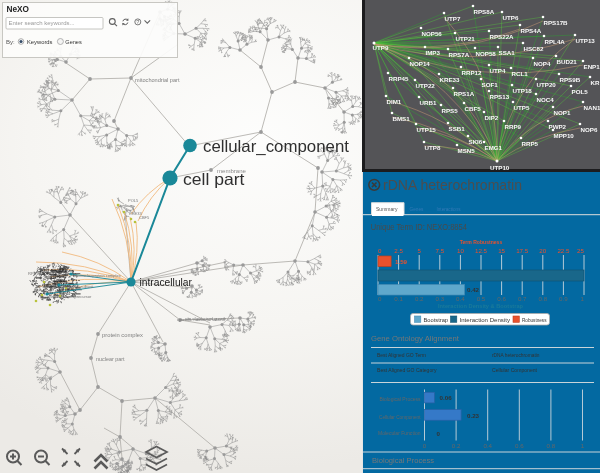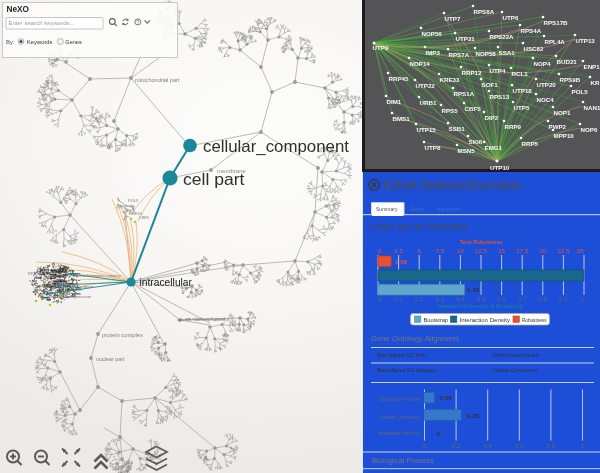--- a/index.html
+++ b/index.html
@@ -503,21 +503,21 @@
         <text x="553.5" y="137.5">MPP10</text>
         <text x="424.5" y="149.5">UTP8</text>
         <text x="457.5" y="152.5">MSN5</text>
         <text x="468.5" y="143.5">SKI6</text>
         <text x="484.5" y="149.5">EMG1</text>
         <text x="521.5" y="145.5">RRP5</text>
         <text x="372.5" y="50">UTP9</text>
         <text x="490" y="169.5">UTP10</text>
       </g>
     </svg>
-<div style="position:absolute;left:362px;top:172px;width:238px;height:301px;background:#1d4ed8;border-left:1px solid #e5e5e5">
+<div style="position:absolute;left:362px;top:172px;width:238px;height:301px;background:#0369a1;border-left:1px solid #e5e5e5">
       <svg width="238" height="301" viewBox="362 172 238 301" style="position:absolute;left:0;top:0">
         <g stroke="#3a3a3a" stroke-width="1.5" fill="none">
           <circle cx="373.2" cy="184.8" r="5.4"></circle>
           <path d="M370.9 182.5l4.6 4.6M375.5 182.5l-4.6 4.6"></path>
         </g>
         <text x="382" y="190.2" font-size="14.5" fill="#4d4d4d" textLength="139" lengthAdjust="spacingAndGlyphs">rDNA heterochromatin</text>
         <path d="M362 214.7H600" stroke="#ddd" stroke-width="1" fill="none"></path>
         <path d="M370.5 214.7v-12h32.5v12" stroke="#ddd" stroke-width="1" fill="#fff"></path>
         <rect x="371" y="211" width="31.5" height="5" fill="#fff"></rect>
         <text x="375" y="211" font-size="5.8" fill="#555" textLength="21.5" lengthAdjust="spacingAndGlyphs">Summary</text>

